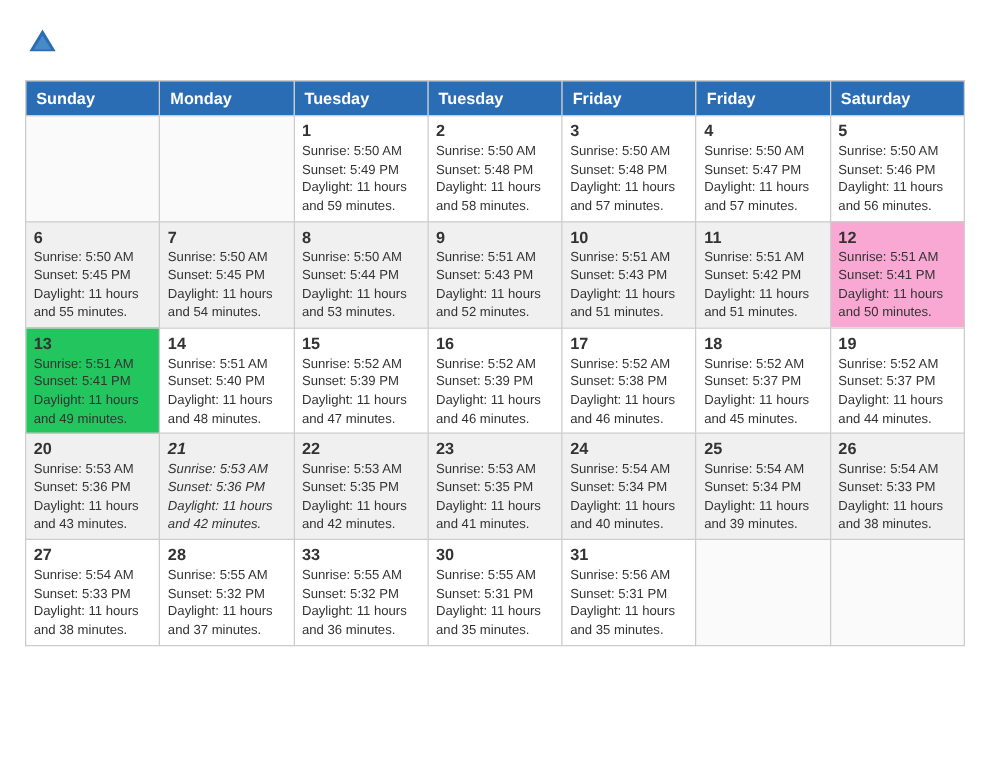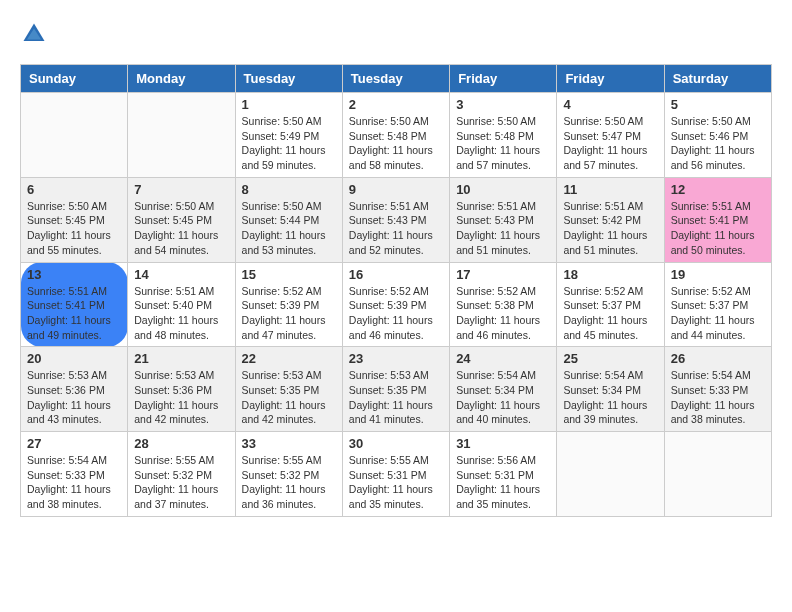--- a/index.html
+++ b/index.html
@@ -205,21 +205,21 @@
         </div>
         </td>
         <td style="background-color: #f9a8d4;">
           <span class="day-number">12</span>
         <div class="day-info">
           Sunrise: 5:51 AM<br>Sunset: 5:41 PM<br>Daylight: 11 hours and 50 minutes.
         </div>
         </td>
       </tr>
       <tr>
-        <td style="background-color: #3b82f6; border-radius: 21px;">
+        <td style="background-color: #22c55e;">
           <span class="day-number">13</span>
         <div class="day-info">
           Sunrise: 5:51 AM<br>Sunset: 5:41 PM<br>Daylight: 11 hours and 49 minutes.
         </div>
         </td>
         <td style="background-color: rgb(255, 255, 255);">
           <span class="day-number">14</span>
         <div class="day-info">
           Sunrise: 5:51 AM<br>Sunset: 5:40 PM<br>Daylight: 11 hours and 48 minutes.
         </div>
@@ -255,21 +255,21 @@
         </div>
         </td>
       </tr>
       <tr>
         <td style="background-color: rgb(240, 240, 240);">
           <span class="day-number">20</span>
         <div class="day-info">
           Sunrise: 5:53 AM<br>Sunset: 5:36 PM<br>Daylight: 11 hours and 43 minutes.
         </div>
         </td>
-        <td style="background-color: rgb(240, 240, 240);">
+        <td style="background-color: rgb(240, 240, 240); font-style: italic;">
           <span class="day-number">21</span>
         <div class="day-info">
           Sunrise: 5:53 AM<br>Sunset: 5:36 PM<br>Daylight: 11 hours and 42 minutes.
         </div>
         </td>
         <td style="background-color: rgb(240, 240, 240);">
           <span class="day-number">22</span>
         <div class="day-info">
           Sunrise: 5:53 AM<br>Sunset: 5:35 PM<br>Daylight: 11 hours and 42 minutes.
         </div>

